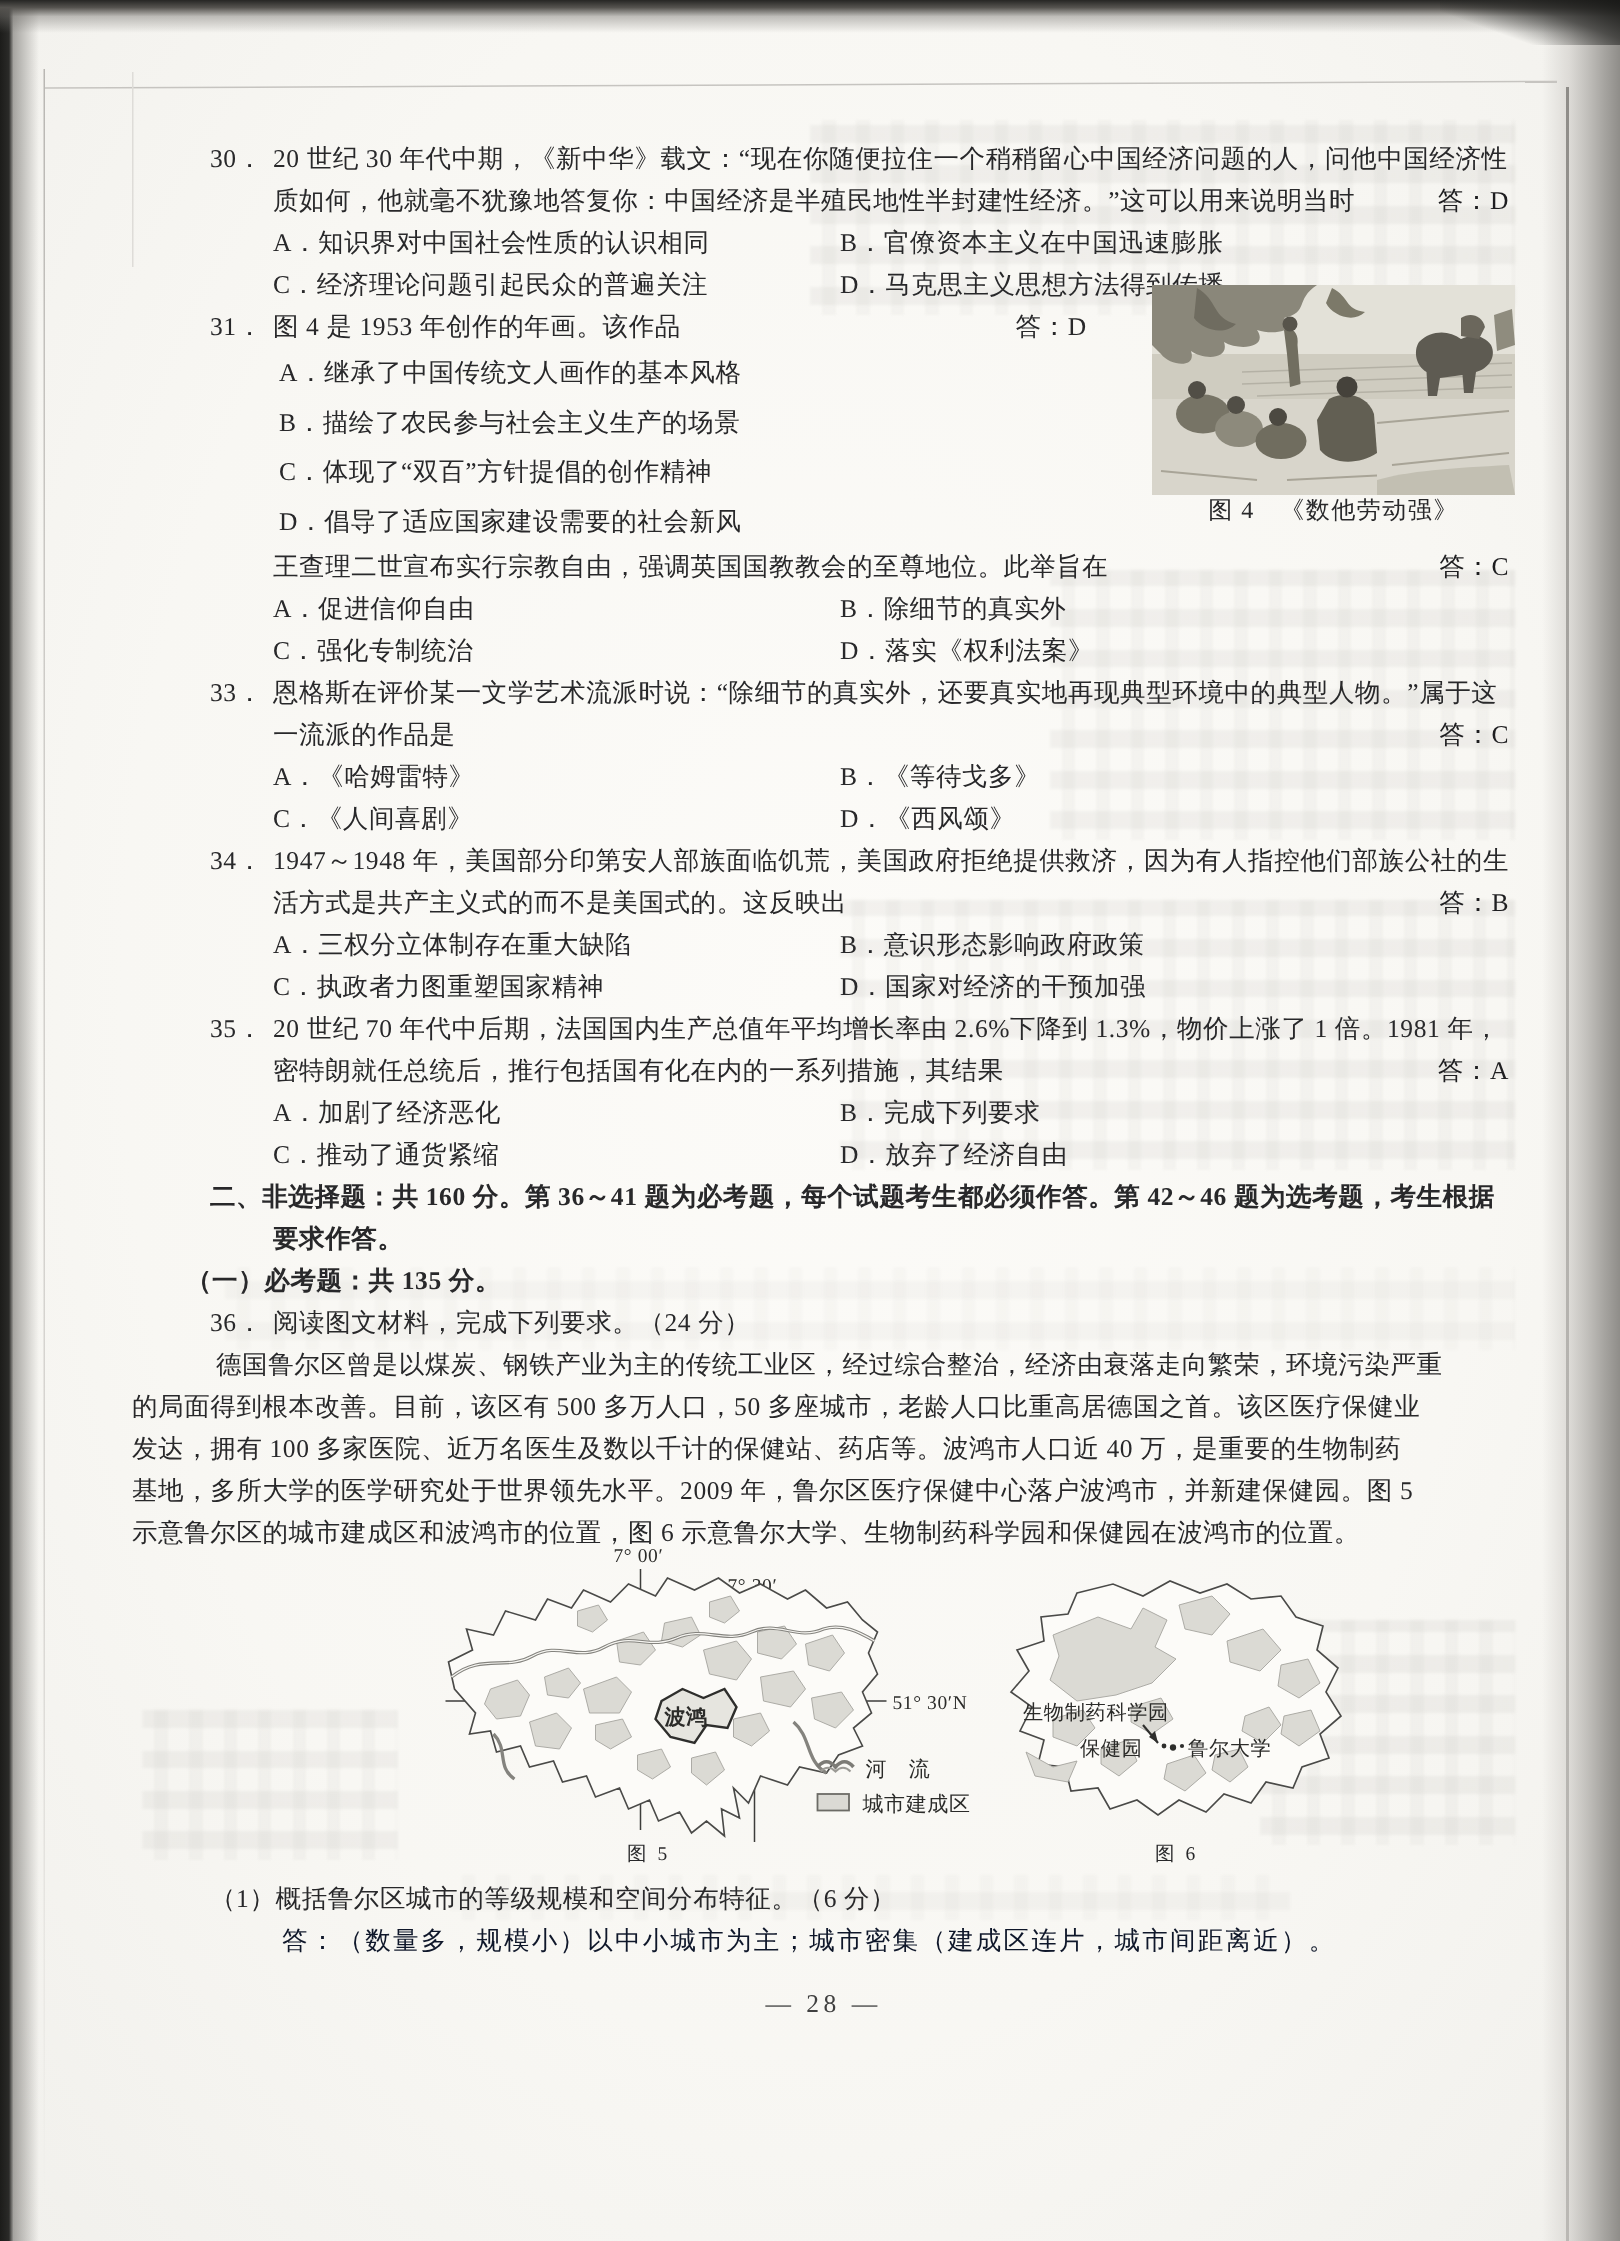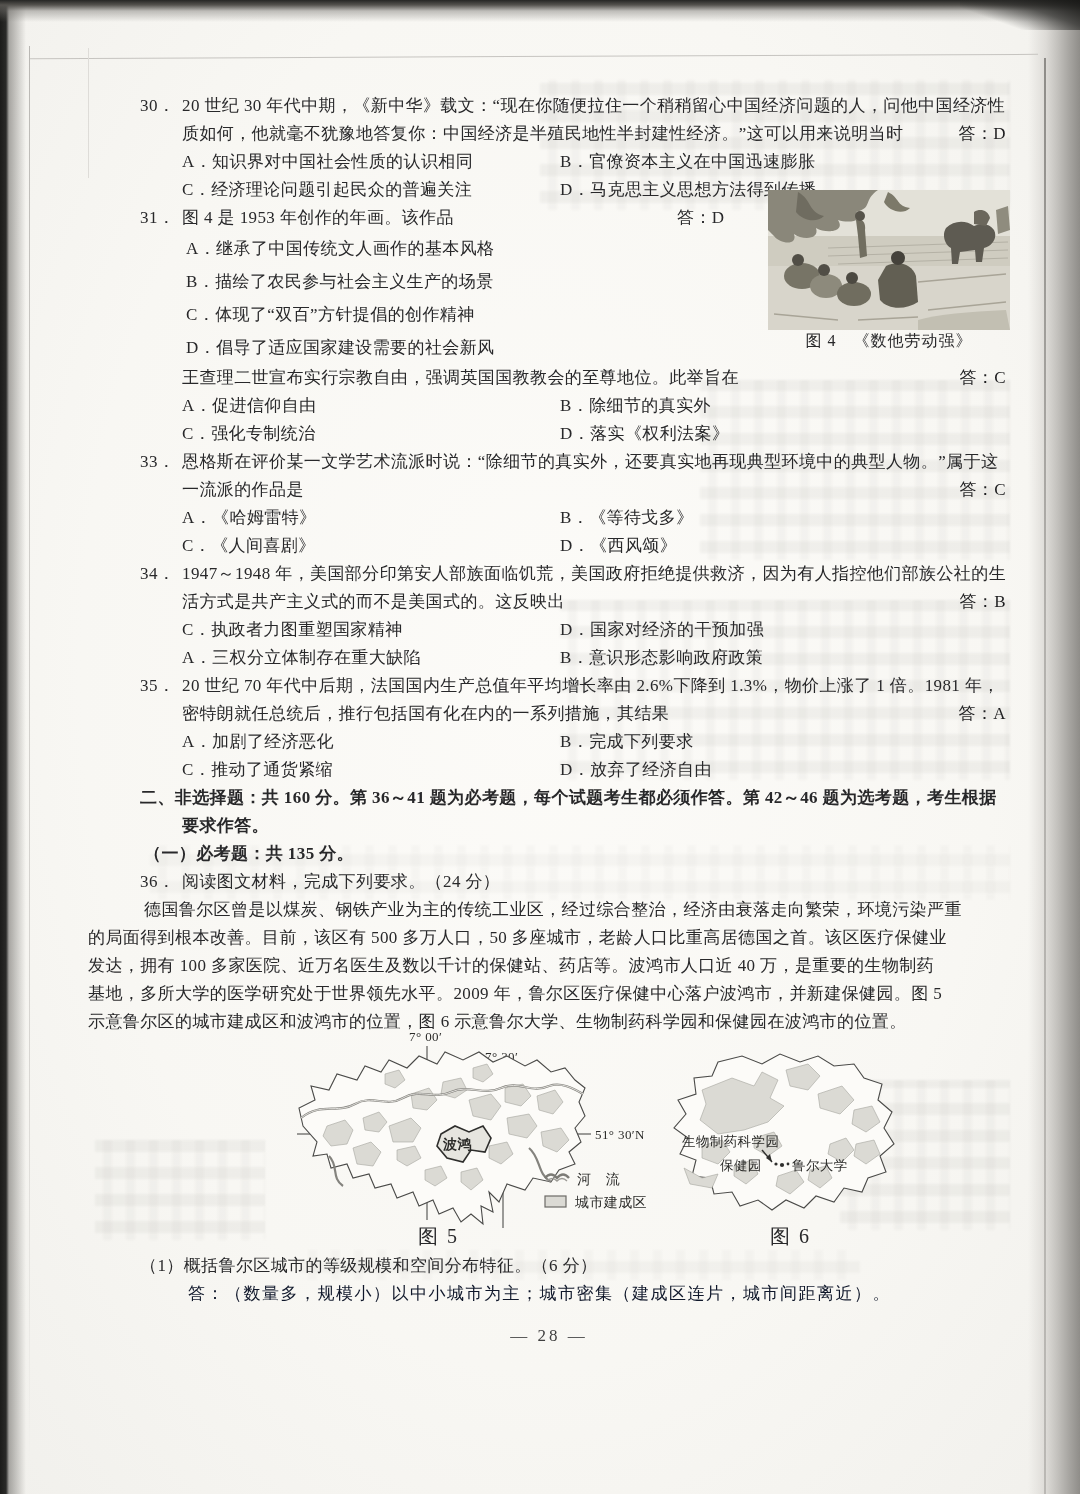--- a/index.html
+++ b/index.html
@@ -42,28 +42,28 @@
   .optrow{position:relative;white-space:nowrap;height:28px;line-height:28px;padding-left:42px;}
   .opt-l{display:inline-block;width:378px;}
   .q31opts .optrow{height:33px;line-height:33px;padding-left:46px;}
   .ans31{position:absolute;left:537px;top:0;}
 
   .fig4{position:absolute;top:-14px;right:0;width:242px;text-align:center;}
   .fig4 svg{display:block;}
   .figcap{font-size:16px;line-height:22px;letter-spacing:1px;color:#28282a;}
 
   .sec2{position:relative;margin-left:52px;width:870px;font-weight:bold;}
-  .sub1{margin-left:56px;font-weight:bold;height:28px;line-height:28px;}
+  .sub1{margin-left:36px;font-weight:bold;height:28px;line-height:28px;}
   .para .ln{width:922px;}
   .para-first{padding-left:56px;}
 
   .maps{position:relative;height:216px;width:922px;}
   .map5{position:absolute;left:205px;top:-6px;}
   .map6{position:absolute;left:570px;top:14px;}
-  .mapcap{position:absolute;bottom:2px;font-size:20px;letter-spacing:2px;color:#28282a;}
+  .mapcap{position:absolute;bottom:2px;font-size:13px;letter-spacing:2px;color:#28282a;}
   .cap5{left:330px;}
   .cap6{left:682px;}
   svg text{fill:#2b2b29;}
 
   .subq{margin-left:52px;}
   .subans{padding-left:100px;color:#0f172a;letter-spacing:1.5px;}
   .pagenum{margin-top:14px;text-align:center;letter-spacing:3px;color:#404040;}
 </style>
 </head>
 <body>
@@ -153,22 +153,22 @@
   <div class="q">
     <div class="ln"><span class="qnum">33．</span><span>恩格斯在评价某一文学艺术流派时说：“除细节的真实外，还要真实地再现典型环境中的典型人物。”属于这</span></div>
     <div class="ln ind"><span>一流派的作品是</span><span class="ans">答：C</span></div>
     <div class="optrow"><span class="opt-l">A．《哈姆雷特》</span><span>B．《等待戈多》</span></div>
     <div class="optrow"><span class="opt-l">C．《人间喜剧》</span><span>D．《西风颂》</span></div>
   </div>
 
   <div class="q">
     <div class="ln"><span class="qnum">34．</span><span>1947～1948 年，美国部分印第安人部族面临饥荒，美国政府拒绝提供救济，因为有人指控他们部族公社的生</span></div>
     <div class="ln ind"><span>活方式是共产主义式的而不是美国式的。这反映出</span><span class="ans">答：B</span></div>
+    <div class="optrow"><span class="opt-l">A．三权分立体制存在重大缺陷</span><span>B．意识形态影响政府政策</span></div>
     <div class="optrow"><span class="opt-l">C．执政者力图重塑国家精神</span><span>D．国家对经济的干预加强</span></div>
-    <div class="optrow"><span class="opt-l">A．三权分立体制存在重大缺陷</span><span>B．意识形态影响政府政策</span></div>
   </div>
 
   <div class="q">
     <div class="ln"><span class="qnum">35．</span><span>20 世纪 70 年代中后期，法国国内生产总值年平均增长率由 2.6%下降到 1.3%，物价上涨了 1 倍。1981 年，</span></div>
     <div class="ln ind"><span>密特朗就任总统后，推行包括国有化在内的一系列措施，其结果</span><span class="ans">答：A</span></div>
     <div class="optrow"><span class="opt-l">A．加剧了经济恶化</span><span>B．完成下列要求</span></div>
     <div class="optrow"><span class="opt-l">C．推动了通货紧缩</span><span>D．放弃了经济自由</span></div>
   </div>
 
   <div class="sec2">

